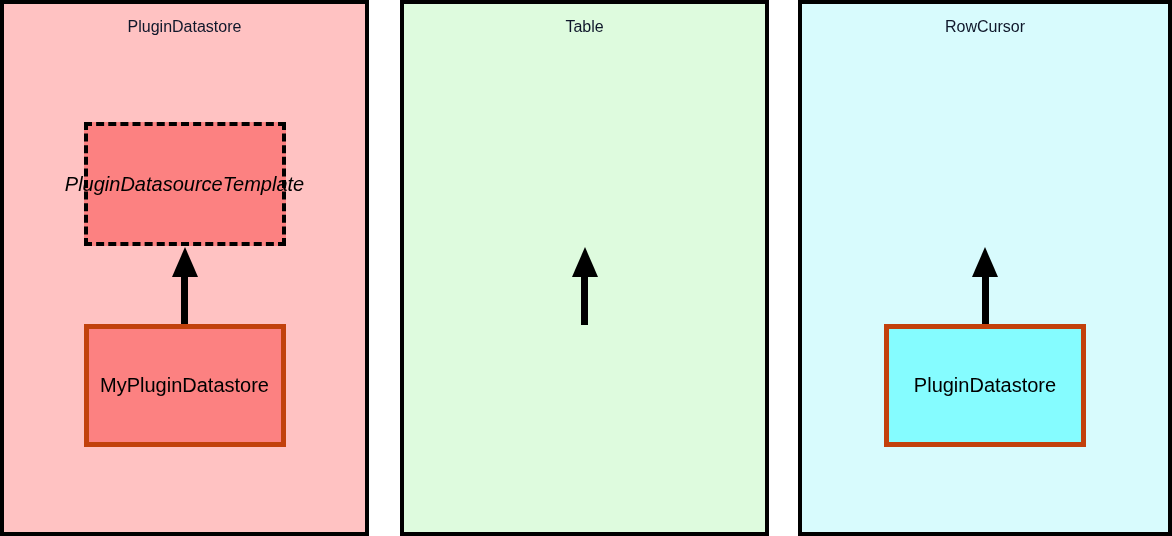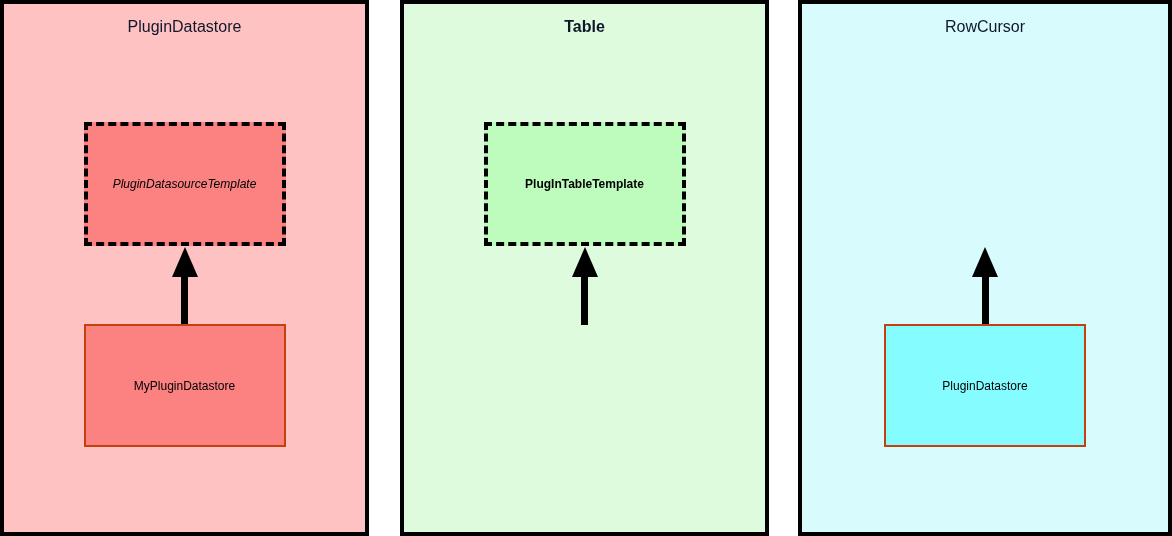--- a/index.html
+++ b/index.html
@@ -17,21 +17,21 @@
   }
   .panel {
     position: absolute;
     top: 0;
     height: 536px;
     box-sizing: border-box;
     border: 4px solid #000000;
     background: var(--bg, #eeeeee);
   }
   .panel-1 { left: 0;     width: 369px; }
-  .panel-2 { left: 400px; width: 369px; font-weight: bold; }
+  .panel-2 { left: 400px; width: 369px; }
   .panel-3 { left: 798px; width: 374px; }
   .panel-title {
     position: absolute;
     top: 14px;
     left: 0;
     width: 100%;
     text-align: center;
     font-size: 16px;
     color: #0f172a;
   }
@@ -50,28 +50,28 @@
     justify-content: center;
   }
   .class-box {
     position: absolute;
     top: 320px;
     left: 50%;
     transform: translateX(-50%);
     width: 202px;
     height: 123px;
     box-sizing: border-box;
-    border: 2px solid #c2410c;
+    border: 5px solid #c2410c;
     background: var(--fill, #cccccc);
     display: flex;
     align-items: center;
     justify-content: center;
   }
   .box-label {
-    font-size: 12px;
+    font-size: 20px;
     color: #000000;
     white-space: nowrap;
   }
   .box-label.italic { font-style: italic; }
   .arrow-up {
     position: absolute;
     top: 243px;
     left: 50%;
     transform: translateX(-50%);
     width: 26px;
@@ -107,23 +107,20 @@
       <div class="arrow-head"></div>
       <div class="arrow-shaft"></div>
     </div>
     <div class="class-box">
       <span class="box-label">MyPluginDatastore</span>
     </div>
   </div>
 
   <div class="panel panel-2" style="--bg: #defbde; --fill: #bdfcbd;">
     <div class="panel-title">Table</div>
-    <div class="template-box">
-      <span class="box-label">PlugInTableTemplate</span>
-    </div>
     <div class="arrow-up">
       <div class="arrow-head"></div>
       <div class="arrow-shaft"></div>
     </div>
   </div>
 
   <div class="panel panel-3" style="--bg: #d8fbfd; --fill: #85fcff;">
     <div class="panel-title">RowCursor</div>
     <div class="arrow-up">
       <div class="arrow-head"></div>

